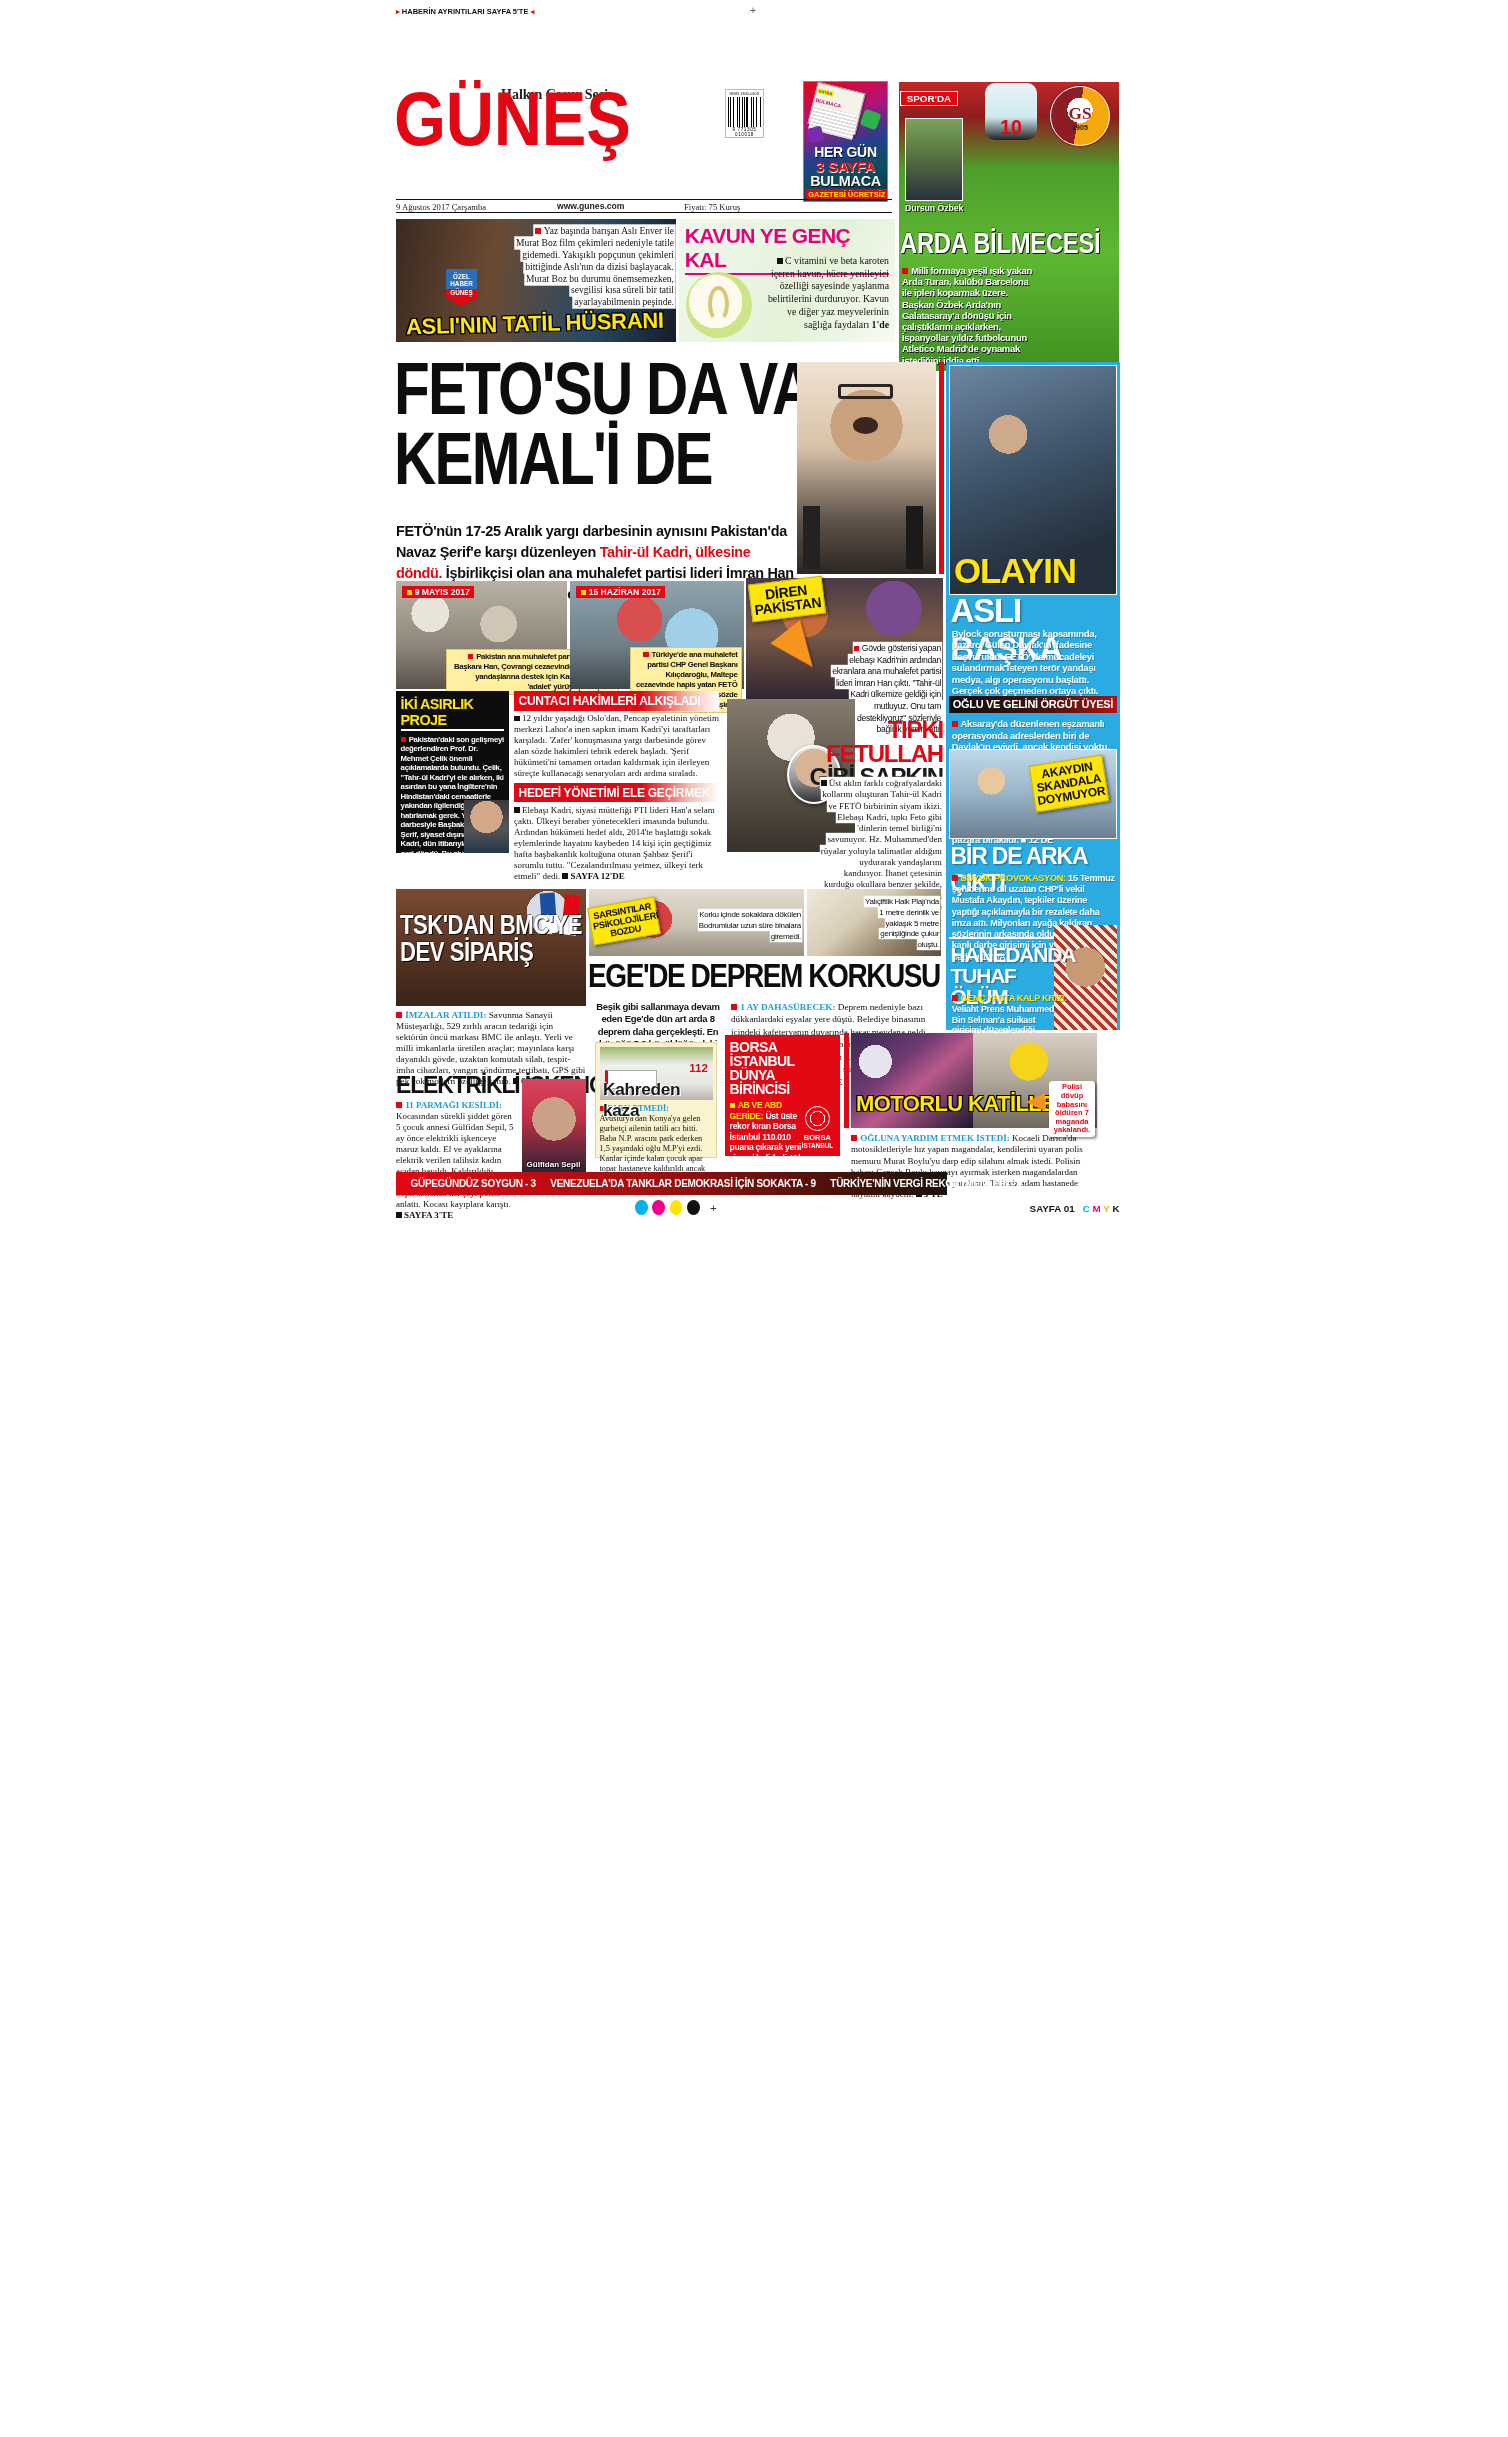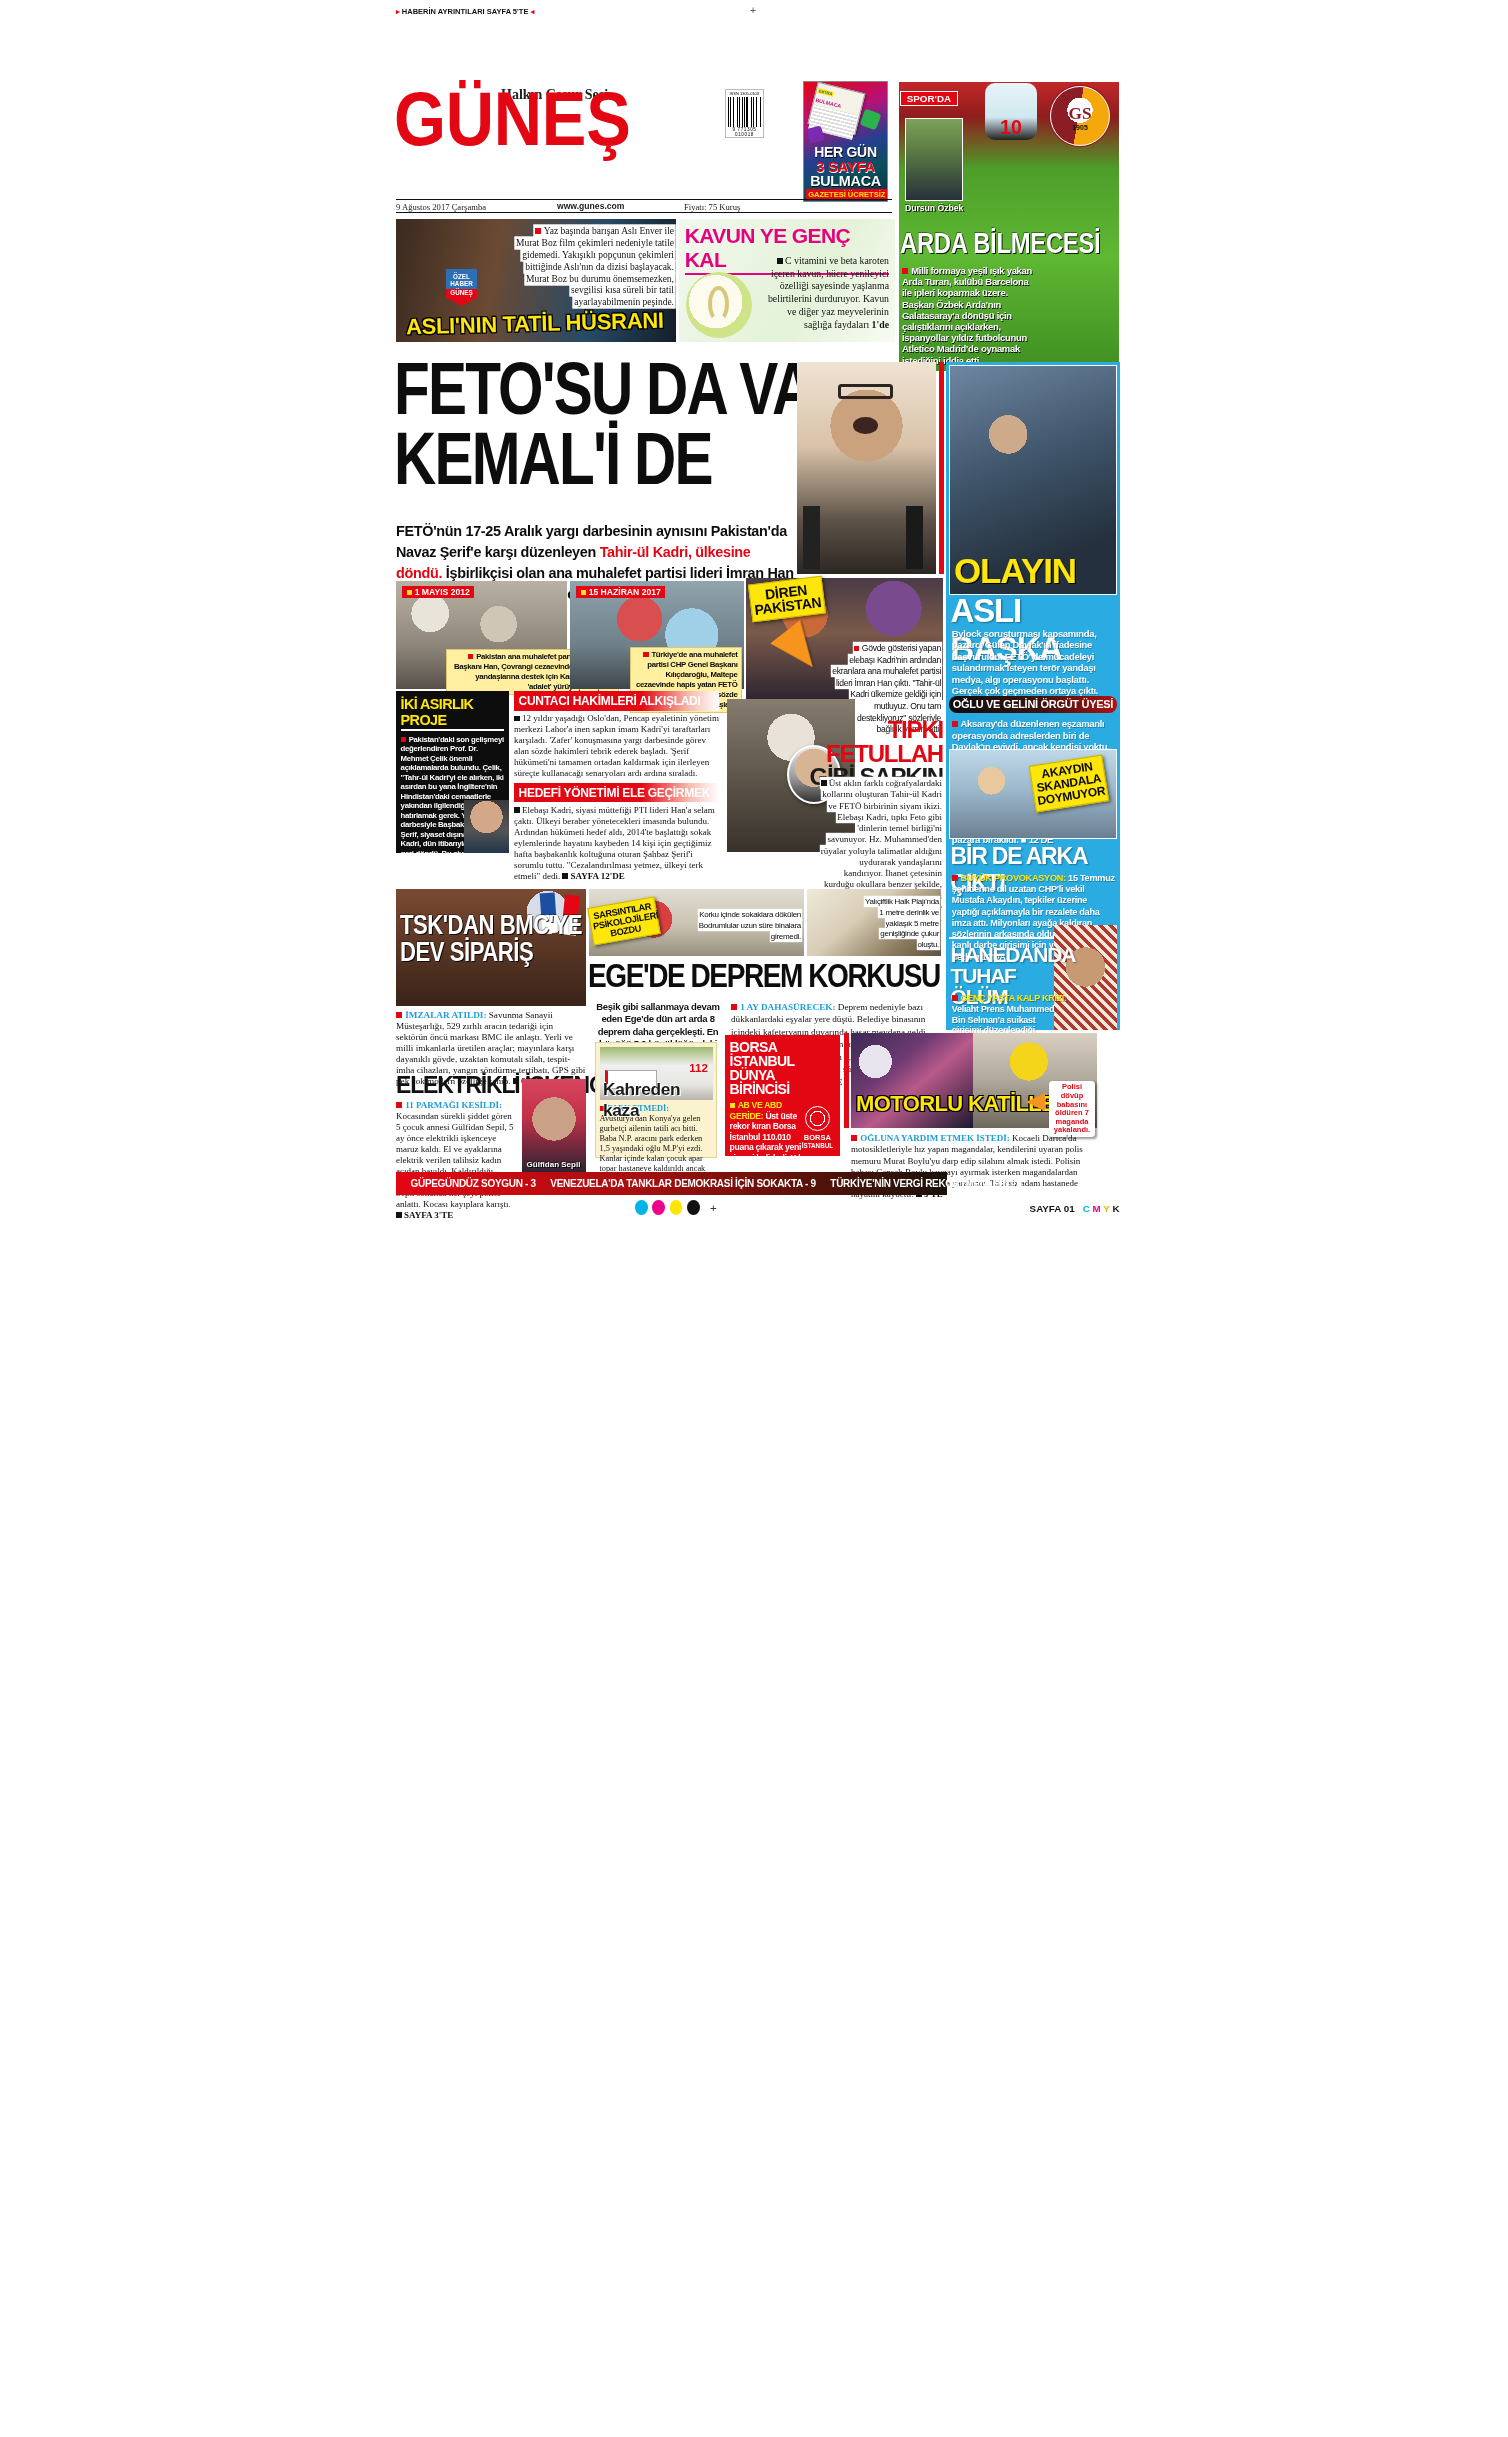--- a/index.html
+++ b/index.html
@@ -110,21 +110,21 @@
     <div class="abs" style="left:5.8px;top:144px;width:17.3px;height:63px;background:#222;"></div>
     <div class="abs" style="left:109px;top:144px;width:17.3px;height:63px;background:#1a1a1a;"></div>
   </div>
   <div class="abs" style="left:562px;top:362px;width:5.2px;height:212px;background:#e30613;"></div>
 
   <div class="abs cond" style="left:19px;top:521px;width:400px;font-size:14.4px;font-weight:bold;line-height:1.45;color:#0d0d0d;">
     <span>FETÖ'nün 17-25 Aralık yargı darbesinin aynısını Pakistan'da Navaz Şerif'e karşı düzenleyen </span><span style="color:#e30613;">Tahir-ül Kadri, ülkesine döndü.</span><span> İşbirlikçisi olan ana muhalefet partisi lideri İmran Han ile hükümeti elegeçirmek için kolları sıvadı.</span>
   </div>
 
   <div class="abs photo" style="left:19px;top:581px;width:171px;height:108px;background:radial-gradient(circle at 20% 30%, #e8e4da 0 12%, transparent 12%),radial-gradient(circle at 60% 40%, #cfc6b5 0 15%, transparent 15%),linear-gradient(180deg,#b9b2a4 0%,#8e867a 60%,#57514a 100%);"></div>
-  <div class="abs" style="left:25px;top:586px;background:#e30613;color:#fff;font-weight:bold;font-size:8.6px;padding:1.2px 4.6px;"><span class="sqy" style="width:5.2px;height:5.2px;"></span><span>1 MAYIS 2012</span></div>
+  <div class="abs" style="left:25px;top:586px;background:#e30613;color:#fff;font-weight:bold;font-size:8.6px;padding:1.2px 4.6px;"><span class="sqy" style="width:5.2px;height:5.2px;"></span><span>9 MAYIS 2017</span></div>
   <div class="abs ycap cond" style="left:69px;top:649px;width:173px;font-size:7.8px;line-height:1.3;text-align:right;padding:1.7px 3.5px;"><span class="sq" style="width:5.2px;height:5.2px;"></span><span>Pakistan ana muhalefet partisi PTI Genel Başkanı Han, Çovrangi cezaevinde hapis yatan yandaşlarına destek için Karaçi'de sözde 'adalet' yürüyüşü başlattı.</span></div>
 
   <div class="abs photo" style="left:193px;top:581px;width:174px;height:108px;background:radial-gradient(circle at 40% 35%, #d94f4f 0 18%, transparent 18%),radial-gradient(circle at 70% 50%, #9fd0e8 0 20%, transparent 20%),linear-gradient(180deg,#8fa4ae 0%,#6e7f88 60%,#3f474d 100%);"></div>
   <div class="abs" style="left:199px;top:586px;background:#e30613;color:#fff;font-weight:bold;font-size:8.6px;padding:1.2px 4.6px;"><span class="sqy" style="width:5.2px;height:5.2px;"></span><span>15 HAZİRAN 2017</span></div>
   <div class="abs ycap cond" style="left:253px;top:647px;width:112px;font-size:7.8px;line-height:1.3;text-align:right;padding:1.7px 3.5px;"><span class="sq" style="width:5.2px;height:5.2px;"></span><span>Türkiye'de ana muhalefet partisi CHP Genel Başkanı Kılıçdaroğlu, Maltepe cezaevinde hapis yatan FETÖ casusu Berberoğlu için sözde 'adelet' yürüyüşü başlattı.</span></div>
 
   <div class="abs photo" style="left:369px;top:578px;width:197px;height:122px;background:radial-gradient(circle at 30% 30%, #c96a3a 0 14%, transparent 14%),radial-gradient(circle at 75% 25%, #7a4a8f 0 16%, transparent 16%),linear-gradient(180deg,#4a3b46 0%,#7a5a4a 45%,#2e2430 100%);"></div>
   <div class="abs ystick cond" style="left:373px;top:580px;width:74px;font-size:14px;line-height:1.05;transform:rotate(-7deg);padding:3.5px 2.3px;">
     <div>DİREN</div>
       <div>PAKİSTAN</div>
@@ -155,21 +155,21 @@
   </div>
   <div class="abs serif" style="left:443px;top:778px;width:122px;font-size:9px;line-height:1.25;text-align:right;color:#111;">
     <span style="background:#fff;box-shadow:0 0 0 1.2px #fff;box-decoration-break:clone;-webkit-box-decoration-break:clone;"><span class="sqb"></span><span>Üst aklın farklı coğrafyalardaki kollarını oluşturan Tahir-ül Kadri ve FETÖ birbirinin siyam ikizi. Elebaşı Kadri, tıpkı Feto gibi 'dinlerin temel birliği'ni savunuyor. Hz. Muhammed'den rüyalar yoluyla talimatlar aldığını uydurarak yandaşlarını kandırıyor. İhanet çetesinin kurduğu okullara benzer şekilde, 'Kur'an kursu' açarak kirli şebekesini ülkenin her şehrine yaymış durumda.</span></span>
   </div>
 
   <div class="abs" style="left:569px;top:362px;width:174px;height:668px;background:#2aace2;">
     <div class="abs photo" style="left:2.9px;top:2.9px;width:168px;height:230px;background:radial-gradient(circle at 35% 30%, #cdaa8a 0 10%, transparent 10%),linear-gradient(160deg,#6e86a0 0%,#41586e 40%,#24303d 80%);border:1.2px solid #fff;"></div>
     <div class="abs cond" style="left:8px;top:189px;font-size:35px;font-weight:bold;color:#ffe60a;letter-spacing:-1.2px;text-shadow:1.2px 1.2px 0 #000;">OLAYIN</div>
     <div class="abs cond" style="left:4.6px;top:230px;width:166px;font-size:33px;font-weight:bold;color:#fff;letter-spacing:-1.2px;text-shadow:1.2px 1.2px 1.7px rgba(0,0,0,.35);">ASLI BAŞKA</div>
     <div class="abs cond" style="left:5.8px;top:266px;width:163px;font-size:9.5px;font-weight:bold;color:#fff;line-height:1.2;text-shadow:0.6px 0.6px 0.6px rgba(0,0,0,.3);">Bylock soruşturması kapsamında, pazarcı Gülen Daylak'ın ifadesine başvuruldu. FETÖ'yle mücadeleyi sulandırmak isteyen terör yandaşı medya, algı operasyonu başlattı. Gerçek çok geçmeden ortaya çıktı.</div>
-    <div class="abs cond" style="left:2.9px;top:334px;width:168px;height:17.3px;background:linear-gradient(90deg,#0d0d0d 0%,#3d1410 55%,#b01210 100%);color:#fff;font-weight:bold;font-size:11px;text-align:center;line-height:17.3px;border-radius:8px;">OĞLU VE GELİNİ ÖRGÜT ÜYESİ</div>
+    <div class="abs cond" style="left:2.9px;top:334px;width:168px;height:17.3px;background:linear-gradient(90deg,#0d0d0d 0%,#3d1410 55%,#b01210 100%);color:#fff;font-weight:bold;font-size:11px;text-align:center;line-height:17.3px;">OĞLU VE GELİNİ ÖRGÜT ÜYESİ</div>
     <div class="abs cond" style="left:5.8px;top:356px;width:163px;font-size:9.5px;font-weight:bold;color:#fff;line-height:1.22;text-shadow:0.6px 0.6px 0.6px rgba(0,0,0,.3);"><span class="sq" style="width:5.8px;height:5.8px;"></span><span>Aksaray'da düzenlenen eşzamanlı operasyonda adreslerden biri de Daylak'ın eviydi, ancak kendisi yoktu. Semt pazarında bulunup karakola götürüldü. Üzerine kayıtlı 'Bylock yüklü' hat soruldu, "Bilmiyorum" dedi. Telefonundan o numara çevrilince gelini Betül'ün adı çıktı. "Tanımıyorum" dese de bir süre sonra itiraf etti, ifadesi alındıktan sonra pazara bırakıldı. </span><span style="color:#fff;">■ </span><span>12'DE</span></div>
     <div class="abs photo" style="left:2.9px;top:387px;width:168px;height:90px;background:radial-gradient(circle at 25% 35%, #e8c89e 0 10%, transparent 10%),radial-gradient(circle at 55% 30%, #d8b58e 0 10%, transparent 10%),linear-gradient(180deg,#bfd8e8 0%,#9db8cc 45%,#6b7f92 100%);border:1.2px solid #fff;"></div>
     <div class="abs ystick cond" style="left:86px;top:398px;width:74px;font-size:12px;line-height:1.08;transform:rotate(-9deg);padding:2.9px 2.3px;">
       <div>AKAYDIN</div>
         <div>SKANDALA</div>
         <div>DOYMUYOR</div>
     </div>
     <div class="abs cond" style="left:4.6px;top:481px;width:167px;font-size:23px;font-weight:bold;color:#fff;letter-spacing:-1.2px;text-shadow:1.2px 1.2px 1.7px rgba(0,0,0,.35);">BİR DE ARKA ÇIKTI</div>
     <div class="abs cond" style="left:5.8px;top:511px;width:163px;font-size:9.2px;font-weight:bold;color:#fff;line-height:1.22;text-shadow:0.6px 0.6px 0.6px rgba(0,0,0,.3);"><span class="sq" style="width:5.8px;height:5.8px;"></span><span class="lead-yellow">BÜYÜK PROVOKASYON:</span><span> 15 Temmuz şehitlerine dil uzatan CHP'li vekil Mustafa Akaydın, tepkiler üzerine yaptığı açıklamayla bir rezalete daha imza attı. Milyonları ayağa kaldıran sözlerinin arkasında olduğunu söyleyip, kanlı darbe girişimi için yine 'tiyatro' dedi. </span><span>■ </span><span>10'DA</span></div>
     <div class="abs" style="left:2.9px;top:575px;width:168px;height:1.7px;background:#fff;"></div>

